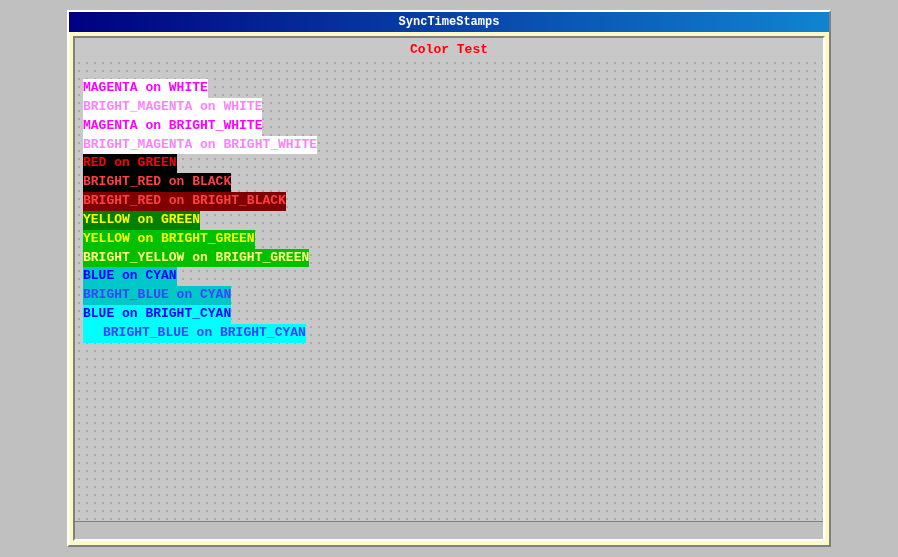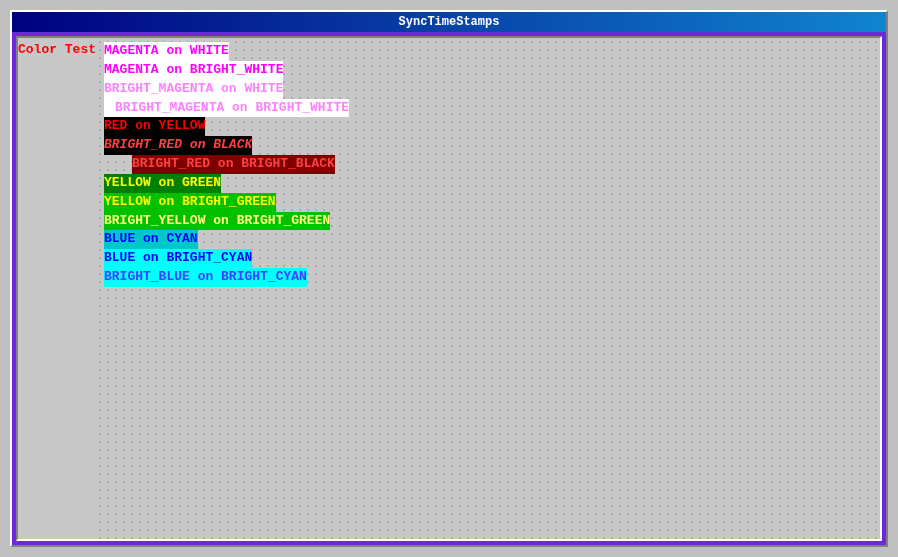--- a/index.html
+++ b/index.html
@@ -8,23 +8,23 @@
       font-family: 'Courier New', Courier, monospace;
       font-size: 13px;
       display: flex;
       align-items: center;
       justify-content: center;
       width: 898px;
       height: 557px;
       overflow: hidden;
     }
     .window {
-      width: 878px;
+      width: 764px;
       height: 537px;
-      background: #6d28d9;
+      background: #fef9c3;
       border: 2px solid #ffffff;
       border-right-color: #808080;
       border-bottom-color: #808080;
       display: flex;
       flex-direction: column;
     }
     .title-bar {
       background: linear-gradient(to right, #000080, #1084d0);
       color: white;
       text-align: center;
@@ -39,21 +39,21 @@
       display: flex;
       flex-direction: column;
     }
     .panel {
       flex: 1;
       border: 2px solid #808080;
       border-right-color: #ffffff;
       border-bottom-color: #ffffff;
       background: #c8c8c8;
       display: flex;
-      flex-direction: row;
+      flex-direction: column;
       overflow: hidden;
     }
     .panel-title {
       text-align: center;
       color: #ff0000;
       font-weight: bold;
       font-size: 13px;
       padding: 4px 0 2px 0;
       font-family: 'Courier New', Courier, monospace;
     }
@@ -89,30 +89,31 @@
 <body>
 
 <div class="window">
   <div class="title-bar">
     <span>SyncTimeStamps</span>
   </div>
   <div class="content-area">
     <div class="panel">
       <div class="panel-title">Color Test</div>
       <div class="terminal-area" id="terminal-rows">
-      <span class="color-row" style="color: rgb(255, 0, 255); background-color: rgb(255, 255, 255);">MAGENTA on WHITE</span>
+      <span class="color-row" style="color: rgb(255, 0, 255); background-color: rgb(255, 255, 255); margin-top: 16px;">MAGENTA on WHITE</span>
+          <span class="color-row" style="color: rgb(255, 128, 255); background-color: rgb(255, 255, 255);">BRIGHT_MAGENTA on WHITE</span>
           <span class="color-row" style="color: rgb(255, 0, 255); background-color: rgb(255, 255, 255);">MAGENTA on BRIGHT_WHITE</span>
-          <span class="color-row" style="color: rgb(255, 128, 255); background-color: rgb(255, 255, 255);">BRIGHT_MAGENTA on WHITE</span>
-          <span class="color-row" style="color: rgb(255, 128, 255); background-color: rgb(255, 255, 255); padding-left: 11px;">BRIGHT_MAGENTA on BRIGHT_WHITE</span>
-          <span class="color-row" style="color: rgb(255, 0, 0); background-color: rgb(0, 0, 0);">RED on YELLOW</span>
-          <span class="color-row" style="color: rgb(255, 64, 64); background-color: rgb(0, 0, 0); font-style: italic;">BRIGHT_RED on BLACK</span>
-          <span class="color-row" style="color: rgb(255, 64, 64); background-color: rgb(128, 0, 0); margin-left: 28px;">BRIGHT_RED on BRIGHT_BLACK</span>
+          <span class="color-row" style="color: rgb(255, 128, 255); background-color: rgb(255, 255, 255);">BRIGHT_MAGENTA on BRIGHT_WHITE</span>
+          <span class="color-row" style="color: rgb(255, 0, 0); background-color: rgb(0, 0, 0);">RED on GREEN</span>
+          <span class="color-row" style="color: rgb(255, 64, 64); background-color: rgb(0, 0, 0);">BRIGHT_RED on BLACK</span>
+          <span class="color-row" style="color: rgb(255, 64, 64); background-color: rgb(128, 0, 0);">BRIGHT_RED on BRIGHT_BLACK</span>
           <span class="color-row" style="color: rgb(255, 255, 0); background-color: rgb(0, 128, 0); text-align: center;">YELLOW on GREEN</span>
           <span class="color-row" style="color: rgb(255, 255, 0); background-color: rgb(0, 192, 0);">YELLOW on BRIGHT_GREEN</span>
           <span class="color-row" style="color: rgb(255, 255, 128); background-color: rgb(0, 192, 0);">BRIGHT_YELLOW on BRIGHT_GREEN</span>
           <span class="color-row" style="color: rgb(0, 0, 255); background-color: rgb(0, 200, 200);">BLUE on CYAN</span>
+          <span class="color-row" style="color: rgb(64, 64, 255); background-color: rgb(0, 200, 200);">BRIGHT_BLUE on CYAN</span>
           <span class="color-row" style="color: rgb(0, 0, 255); background-color: rgb(0, 255, 255); text-align: right;">BLUE on BRIGHT_CYAN</span>
-          <span class="color-row" style="color: rgb(64, 64, 255); background-color: rgb(0, 255, 255);">BRIGHT_BLUE on BRIGHT_CYAN</span>
+          <span class="color-row" style="color: rgb(64, 64, 255); background-color: rgb(0, 255, 255); padding-left: 20px;">BRIGHT_BLUE on BRIGHT_CYAN</span>
         </div>
       <div class="scrollbar-area"></div>
     </div>
   </div>
 </div>
 
 </body></html>

